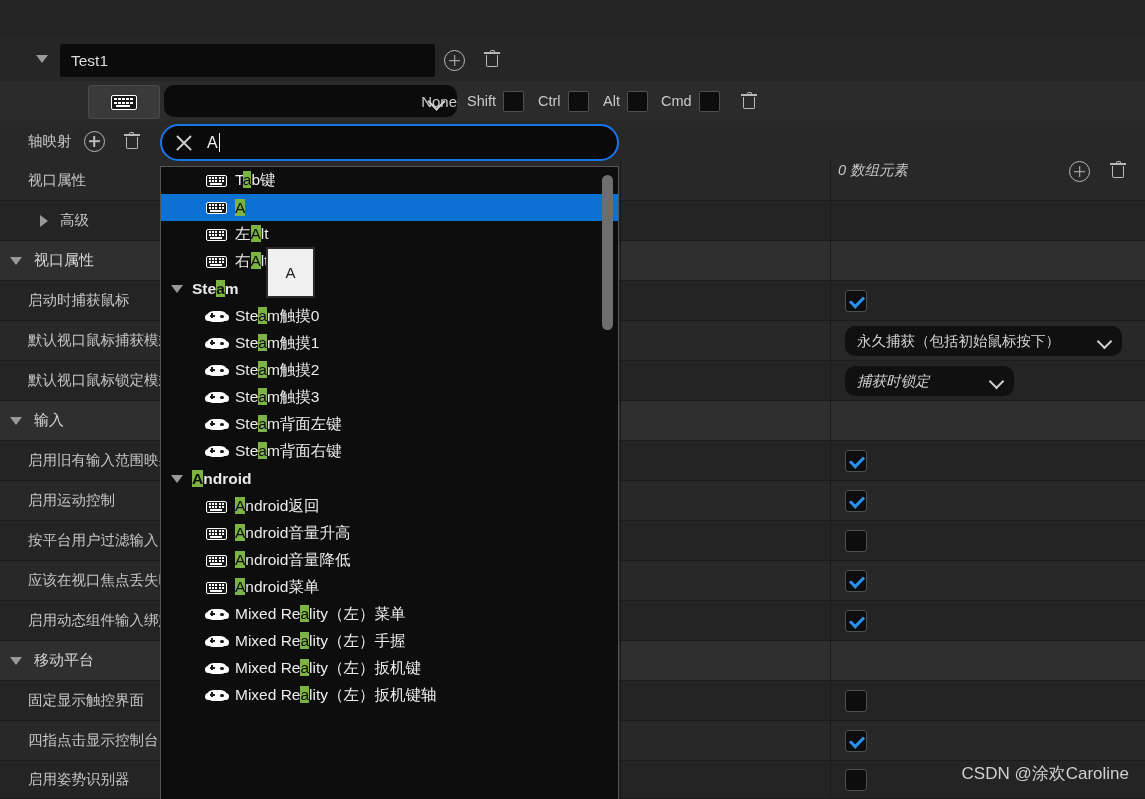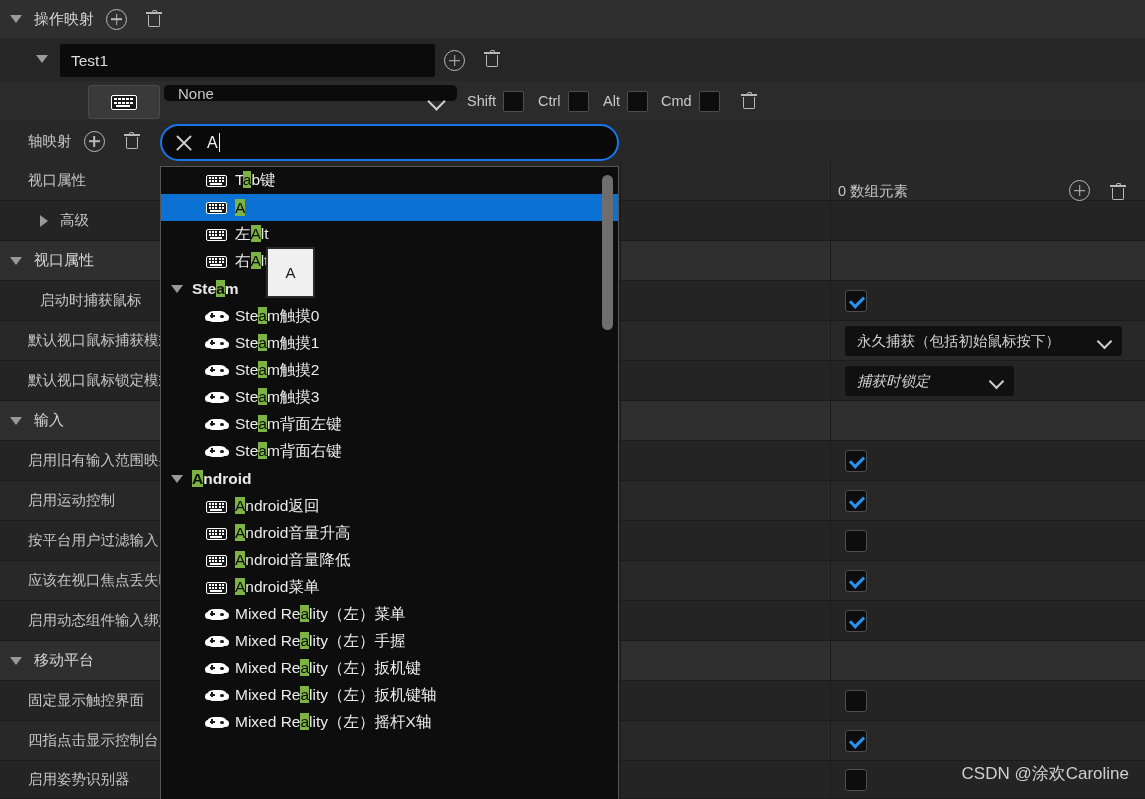--- a/index.html
+++ b/index.html
@@ -48,21 +48,21 @@
   .trash .can{position:absolute;top:5px;left:2px;width:12px;height:12px;border:1.8px solid #b9b9b9;border-top:none;border-radius:0 0 2px 2px;box-sizing:border-box;}
 
   
   #testrow{position:absolute;left:0;top:38px;width:1145px;height:43px;background:#262626;border-bottom:1px solid #1b1b1b;}
   #testfield{position:absolute;left:60px;top:6px;width:373px;height:31px;background:#0b0b0b;border:1px solid #0b0b0b;border-radius:2px;display:flex;align-items:center;}
   #testfield span{margin-left:10px;color:#dcdcdc;font-size:15.5px;}
 
   
   #keyrow{position:absolute;left:0;top:81px;width:1145px;height:40px;background:#2b2b2b;border-bottom:1px solid #1b1b1b;}
   #kbbtn{position:absolute;left:88px;top:4px;width:70px;height:32px;background:#3a3a3a;border:1px solid #4a4a4a;border-radius:3px;display:flex;align-items:center;justify-content:center;}
-  #nonebox{position:absolute;left:164px;top:4px;width:293px;height:16px;background:#0b0b0b;border-radius:5px;display:flex;align-items:center;}
+  #nonebox{position:absolute;left:164px;top:4px;width:293px;height:32px;background:#0b0b0b;border-radius:10px;display:flex;align-items:center;justify-content:flex-end;}
   #nonebox .v{margin-left:14px;color:#c9c9c9;font-size:15px;}
   #nonebox .chev{position:absolute;right:14px;top:10px;}
   .chev{width:11px;height:11px;border-right:2.2px solid #cfcfcf;border-bottom:2.2px solid #cfcfcf;transform:rotate(45deg);}
   .modgrp{position:absolute;top:0;height:40px;display:flex;align-items:center;}
   .modgrp .mlbl{font-size:14.5px;color:#c9c9c9;margin-right:7px;}
   .modbox{width:19px;height:19px;background:#0d0d0d;border:1px solid #4e4e4e;border-radius:2px;margin-right:14px;}
 
   
   .kbd{width:26px;height:15px;border:1.6px solid #ffffff;border-radius:2px;box-sizing:border-box;position:relative;background:#1a1a1a;}
   .kbd i{position:absolute;background:#ffffff;display:block;}
@@ -77,21 +77,21 @@
   .gpad .hv{position:absolute;left:6.7px;top:3.3px;width:1.6px;height:5px;background:#1a1a1a;}
   .gpad .dt{position:absolute;right:5px;top:4.6px;width:3.4px;height:3.4px;background:#1a1a1a;border-radius:50%;}
 
   
   #axisrow{position:absolute;left:0;top:121px;width:1145px;height:40px;background:#282828;border-bottom:1px solid #1b1b1b;display:flex;align-items:center;}
 
   
   .chk{width:22px;height:22px;background:#0d0d0d;border:1px solid #4e4e4e;border-radius:3px;position:relative;box-sizing:border-box;}
   .chk.on::after{content:"";position:absolute;left:4px;top:4.5px;width:11px;height:6px;
      border-left:3px solid #2a90f0;border-bottom:3px solid #2a90f0;transform:rotate(-45deg);}
-  .combo{height:30px;background:#101010;border-radius:3px;display:inline-flex;align-items:center;box-sizing:border-box;}
+  .combo{height:30px;background:#101010;border-radius:10px;display:inline-flex;align-items:center;box-sizing:border-box;}
   .combo .cv{margin-left:12px;color:#d2d2d2;font-size:14.5px;white-space:nowrap;}
   .combo .chev{margin-left:10px;margin-right:12px;width:9px;height:9px;border-right:2px solid #cfcfcf;border-bottom:2px solid #cfcfcf;transform:rotate(45deg);}
 
   
   #popup{position:absolute;left:160px;top:124px;width:459px;z-index:40;}
   #searchwrap{position:absolute;left:0;top:0;width:459px;height:37px;background:#0a0a0a;border:2px solid #1976ea;border-radius:19px;box-sizing:border-box;display:flex;align-items:center;}
   #clearx{margin-left:13px;width:18px;height:18px;position:relative;flex:0 0 auto;}
   #clearx::before,#clearx::after{content:"";position:absolute;left:-1px;top:8px;width:20px;height:2.2px;background:#cdcdcd;}
   #clearx::before{transform:rotate(45deg);}
   #clearx::after{transform:rotate(-45deg);}
@@ -119,34 +119,20 @@
 </style>
 </head>
 <body>
 
 <div id="root">
 
   <div class="guide" style="left:22px;top:38px;height:123px;"></div>
   <div class="guide" style="left:58px;top:81px;height:80px;"></div>
   <div class="guide" style="left:86px;top:81px;height:40px;"></div>
 
-  <div id="hdr">
-    <div class="tri tri-down" style="margin-left:10px;"></div>
-    <span class="catlbl t">操作映射</span>
-    <span class="iconbtn" style="margin-left:12px;">
-        <span class="circ-plus"></span>
-      </span>
-    <span class="iconbtn" style="margin-left:19px;">
-        <span class="trash">
-          <span class="hdl"></span>
-          <span class="lid"></span>
-          <span class="can"></span>
-        </span>
-      </span>
-  </div>
 
   <div id="testrow">
     <div class="tri tri-down" style="position:absolute;left:36px;top:17px;"></div>
     <div id="testfield">
       <span>Test1</span>
     </div>
     <span class="iconbtn" style="position:absolute;left:444px;top:12px;">
         <span class="circ-plus"></span>
       </span>
     <span class="iconbtn" style="position:absolute;left:484px;top:12px;">
@@ -213,21 +199,21 @@
           <span class="hdl"></span>
           <span class="lid"></span>
           <span class="can"></span>
         </span>
       </span>
   </div>
 
   <div id="rowhost">
       <div class="row prop" style="top: 161px; height: 40px;">
         <span class="lbl" style="margin-left: 28px; max-width: 576px;">视口属性</span>
-        <span style="position: absolute; left: 838px; top: 0px; height: 40px; display: flex; align-items: flex-end;">
+        <span style="position: absolute; left: 838px; top: 0px; height: 40px; display: flex; align-items: flex-start; font-style: italic;">
           <span class="lbl">0 数组元素</span>
           <span style="margin-left: 161px; display: inline-flex;">
             <span class="circ-plus"></span>
           </span>
           <span style="margin-left: 20px; display: inline-flex;">
             <span class="trash">
               <span class="hdl"></span>
               <span class="lid"></span>
               <span class="can"></span>
             </span>
@@ -236,21 +222,21 @@
       </div>
       <div class="row propalt" style="top: 201px; height: 40px;">
         <div class="tri tri-right" style="margin-left: 40px;"></div>
         <span class="lbl" style="margin-left: 12px; max-width: 564px;">高级</span>
       </div>
       <div class="row cat" style="top: 241px; height: 40px;">
         <div class="tri tri-down" style="margin-left: 10px;"></div>
         <span class="catlbl" style="margin-left: 12px; max-width: 576px;">视口属性</span>
       </div>
       <div class="row propalt" style="top: 281px; height: 40px;">
-        <span class="lbl" style="margin-left: 40px; max-width: 576px;">启动时捕获鼠标</span>
+        <span class="lbl" style="margin-left: 28px; max-width: 576px;">启动时捕获鼠标</span>
         <span class="chk on" style="position: absolute; left: 845px; top: 9px;"></span>
       </div>
       <div class="row prop" style="top: 321px; height: 40px;">
         <span class="lbl" style="margin-left: 28px; max-width: 576px;">默认视口鼠标捕获模式</span>
         <span class="combo" style="position: absolute; left: 845px; top: 5px; width: 277px;">
           <span class="cv">永久捕获（包括初始鼠标按下）</span>
           <span class="chev" style="margin-left: auto;"></span>
         </span>
       </div>
       <div class="row propalt" style="top: 361px; height: 40px;">
@@ -587,33 +573,20 @@
                 <span class="nl"></span>
                 <span class="nr"></span>
                 <span class="body"></span>
                 <span class="hl"></span>
                 <span class="hv"></span>
                 <span class="dt"></span>
               </span>
             </span>
             <span class="iname">Mixed Re<span class="hl">a</span>lity（左）扳机键轴</span>
           </div>
-          <div class="item">
-            <span class="iglyph">
-              <span class="gpad">
-                <span class="nl"></span>
-                <span class="nr"></span>
-                <span class="body"></span>
-                <span class="hl"></span>
-                <span class="hv"></span>
-                <span class="dt"></span>
-              </span>
-            </span>
-            <span class="iname">Mixed Re<span class="hl">a</span>lity（左）摇杆X轴</span>
-          </div>
         </div>
       <div id="sbar">
           <div id="sthumb" style="top: 0px; height: 155px;"></div>
         </div>
     </div>
   </div>
 
   <div id="tip">
       <span>A</span>
     </div>

